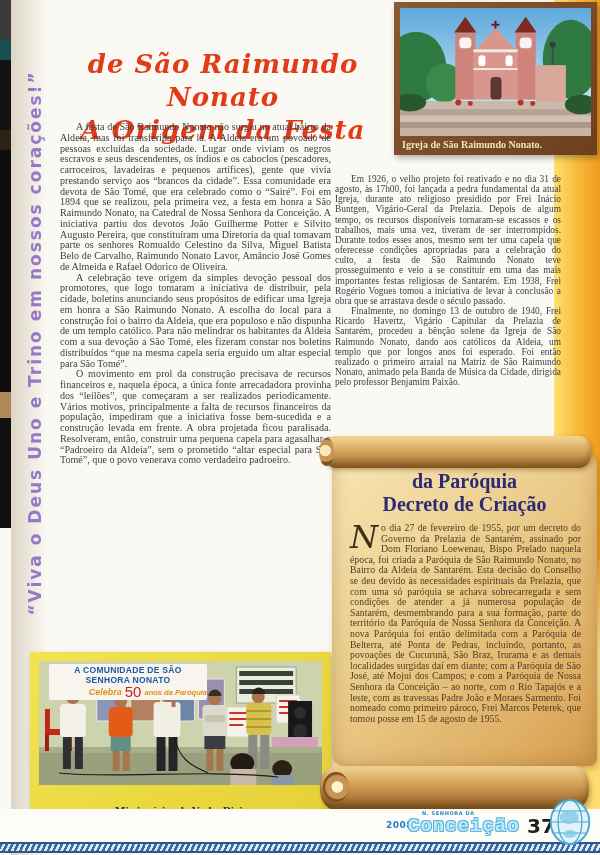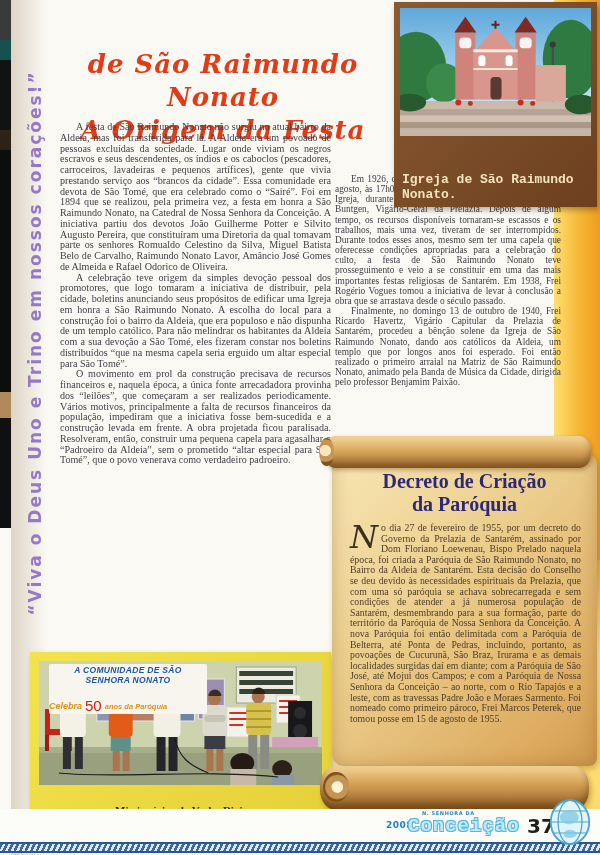--- a/index.html
+++ b/index.html
@@ -30,22 +30,22 @@
   .col{position:absolute;text-align:justify;color:#3e3e47;z-index:2;}
   .col p{margin:0;text-indent:16px;}
   .col-left{left:60px;top:122px;width:271px;font-size:10.1px;line-height:10.75px;}
   .col-right{left:335px;top:174px;width:226px;font-size:9.4px;line-height:10.15px;}
   
   .church{position:absolute;left:394px;top:2px;width:203px;margin:0;z-index:3;
     background:linear-gradient(135deg,#8a5a32,#6d3f1e);padding:6px 6px 0;box-sizing:border-box;
     box-shadow:2px 3px 6px rgba(0,0,0,.3);}
   .church-pic{width:100%;height:128px;overflow:hidden;background:#9cc;}
   .church-pic svg{display:block;width:100%;height:100%;}
-  .church figcaption{font-size:13px;font-weight:bold;color:#f2e4bc;
-    padding:3px 2px 5px 2px;font-family:Liberation Mono, monospace;margin-top:33px;}
+  .church figcaption{font-size:10px;font-weight:bold;color:#f2e4bc;
+    padding:3px 2px 5px 2px;font-family:Liberation Serif, serif;}
   
   .scroll{position:absolute;left:322px;top:436px;width:277px;height:374px;z-index:5;}
   .roll-top{position:absolute;top:0;left:2px;right:8px;height:32px;border-radius:12px/14px;
     background:linear-gradient(to bottom,#f6d79a 0%,#d9a85e 45%,#9d6a2c 100%);
     box-shadow:inset 0 -5px 7px rgba(90,50,10,.45),1px 2px 4px rgba(80,40,0,.35);}
   .roll-top::before{content:'';position:absolute;left:-5px;top:2px;width:15px;height:28px;border-radius:50%;
     background:radial-gradient(circle at 42% 45%,#fbe7bb 0 30%,#c89454 34% 60%,#7e5120 66% 100%);}
   .parchment{position:absolute;top:18px;left:10px;right:2px;bottom:44px;
     background:linear-gradient(135deg,#f8e6b4 0%,#eccf8e 40%,#ddab60 85%,#d09a4e 100%);
     border-radius:6px 10px 8px 12px;
@@ -64,22 +64,22 @@
     background:radial-gradient(circle at 55% 50%,#fdf2d2 0 26%,#c89454 30% 55%,#7e5120 62% 100%);}
   
   .groupphoto{position:absolute;left:30px;top:652px;width:301px;margin:0;z-index:3;
     background:linear-gradient(135deg,#f2e34e,#e5d037);padding:9px 9px 0;box-sizing:border-box;
     box-shadow:2px 3px 6px rgba(0,0,0,.25);}
   .gp-pic{position:relative;width:100%;height:124px;overflow:hidden;background:#ccd3ad;}
   .gp-pic svg{position:absolute;left:0;top:0;width:100%;height:100%;}
   .banner{position:absolute;left:10px;top:3px;width:158px;padding:2px 0 1px;
     background:#f7f5ee;border-radius:2px;text-align:center;
     font-family:"Liberation Sans",sans-serif;}
-  .banner .bline{font-size:8.5px;font-weight:bold;color:#1c57a8;line-height:9.5px;letter-spacing:.3px;font-style:italic;}
-  .banner .b3{display:flex;align-items:center;justify-content:flex-start;gap:3px;margin-top:14px;}
+  .banner .bline{font-size:8.5px;font-weight:bold;color:#1c57a8;line-height:9.5px;letter-spacing:.3px;}
+  .banner .b3{display:flex;align-items:center;justify-content:flex-end;gap:3px;margin-top:0;}
   .banner .celebra{font-size:9px;font-style:italic;font-weight:bold;color:#e09018;}
   .banner .fifty{font-size:15px;font-weight:normal;color:#cc2012;line-height:14px;}
   .banner .anos{font-size:7.5px;font-style:italic;font-weight:bold;color:#e09018;}
   .groupphoto figcaption{font-size:11px;font-weight:bold;color:#2c2820;
     padding:19px 0 7px 76px;font-family:"Liberation Serif",serif;}
   
   .footer-bar{position:absolute;left:0;top:809px;width:600px;height:33px;background:#fcfcf9;z-index:6;}
   .footer-year{position:absolute;left:386px;top:11px;font-family:"DejaVu Sans",sans-serif;
     font-weight:bold;font-size:9px;color:#1f7fc4;letter-spacing:.5px;}
   .logo{position:absolute;left:408px;top:1px;width:112px;text-align:left;}
@@ -168,22 +168,22 @@
   </div>
 
   <div class="col col-right">
     <p>Em 1926, o velho projeto foi reativado e no dia 31 de agosto, às 17h00, foi lançada a pedra fundamental da atual Igreja, durante ato religioso presidido por Frei Inácio Buntgen, Vigário-Geral da Prelazia. Depois de algum tempo, os recursos disponíveis tornaram-se escassos e os trabalhos, mais uma vez, tiveram de ser interrompidos. Durante todos esses anos, mesmo sem ter uma capela que oferecesse condições apropriadas para a celebração do culto, a festa de São Raimundo Nonato teve prosseguimento e veio a se constituir em uma das mais importantes festas religiosas de Santarém. Em 1938, Frei Rogério Vogues tomou a iniciativa de levar à conclusão a obra que se arrastava desde o século passado.</p>
     <p>Finalmente, no domingo 13 de outubro de 1940, Frei Ricardo Havertz, Vigário Capitular da Prelazia de Santarém, procedeu a bênção solene da Igreja de São Raimundo Nonato, dando aos católicos da Aldeia, um templo que por longos anos foi esperado. Foi então realizado o primeiro arraial na Matriz de São Raimundo Nonato, animado pela Banda de Música da Cidade, dirigida pelo professor Benjamim Paixão.</p>
   </div>
 
   <div class="scroll">
     <div class="parchment">
       <h2 class="decree-title">
+        <span>da Paróquia</span>
         <span>Decreto de Criação</span>
-        <span>da Paróquia</span>
       </h2>
       <p class="decree-body"><span class="dropcap">N</span><span>o dia 27 de fevereiro de 1955, por um decreto do Governo da Prelazia de Santarém, assinado por Dom Floriano Loewenau, Bispo Prelado naquela época, foi criada a Paróquia de São Raimundo Nonato, no Bairro da Aldeia de Santarém. Esta decisão do Conselho se deu devido às necessidades espirituais da Prelazia, que com uma só paróquia se achava sobrecarregada e sem condições de atender a já numerosa população de Santarém, desmembrando para a sua formação, parte do território da Paróquia de Nossa Senhora da Conceição. A nova Paróquia foi então delimitada com a Paróquia de Belterra, até Ponta de Pedras, incluindo, portanto, as povoações de Cucurunã, São Braz, Irurama e as demais localidades surgidas daí em diante; com a Paróquia de São José, até Mojui dos Campos; e com a Paróquia de Nossa Senhora da Conceição – ao norte, com o Rio Tapajós e a leste, com as travessas Padre João e Moraes Sarmento. Foi nomeado como primeiro pároco, Frei Marcos Peterek, que tomou posse em 15 de agosto de 1955.</span></p>
     </div>
     <div class="roll-top"></div>
     <div class="roll-bottom"></div>
   </div>
 
   <figure class="groupphoto">
     <div class="gp-pic">
       <svg viewBox="0 0 284 124" preserveAspectRatio="none">

